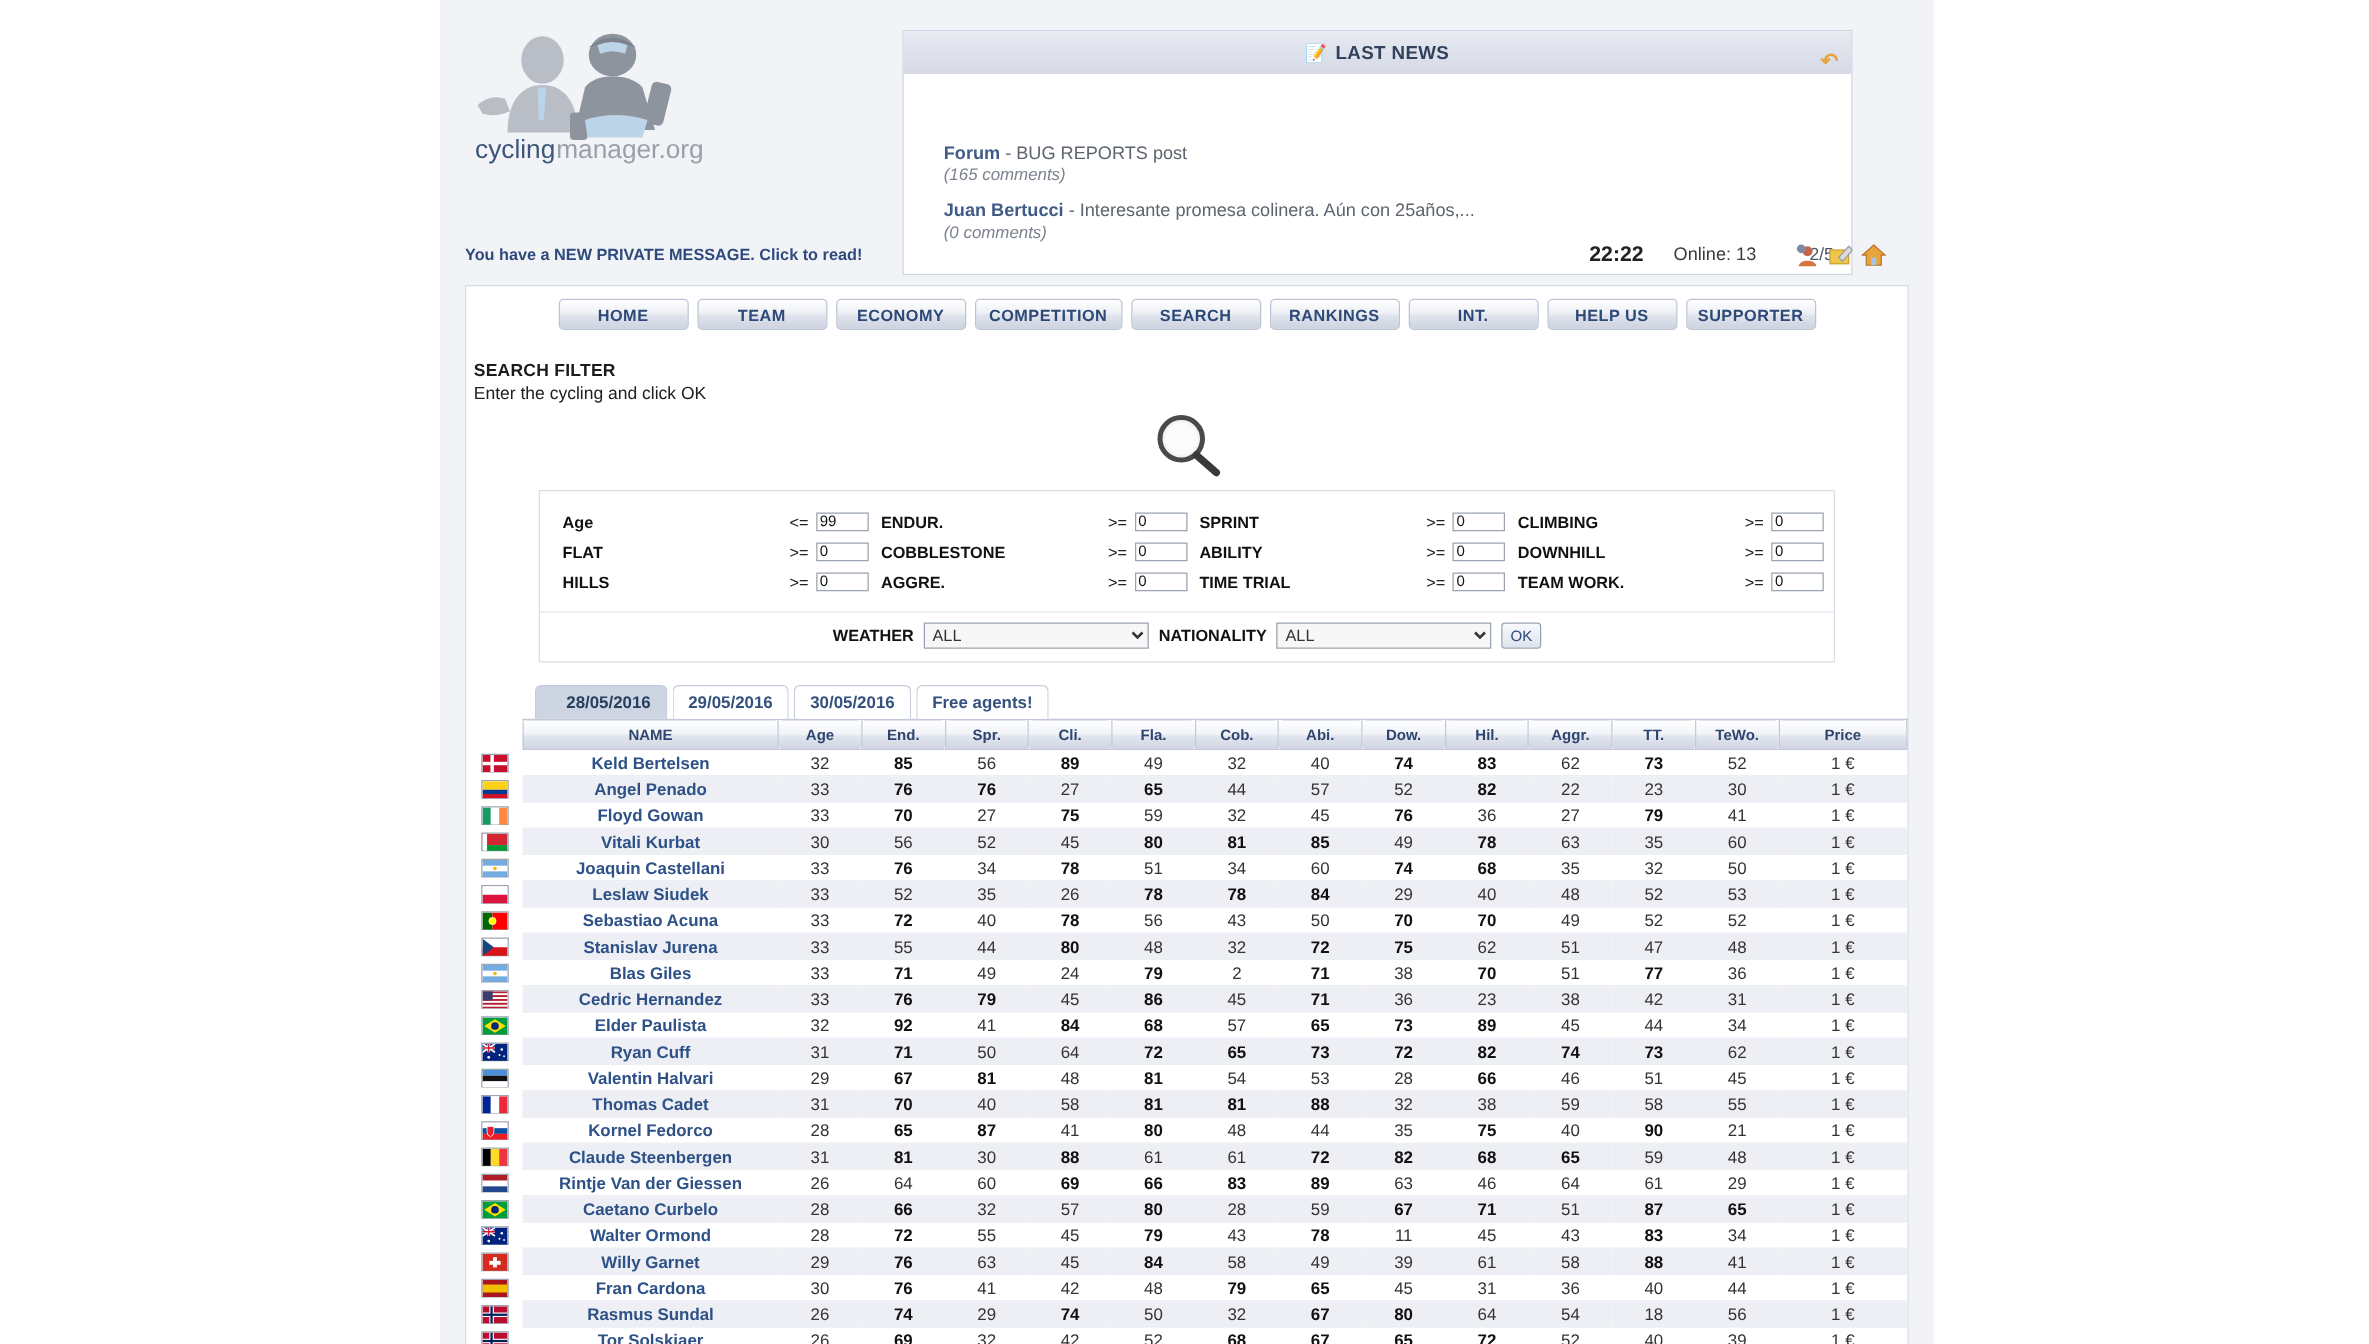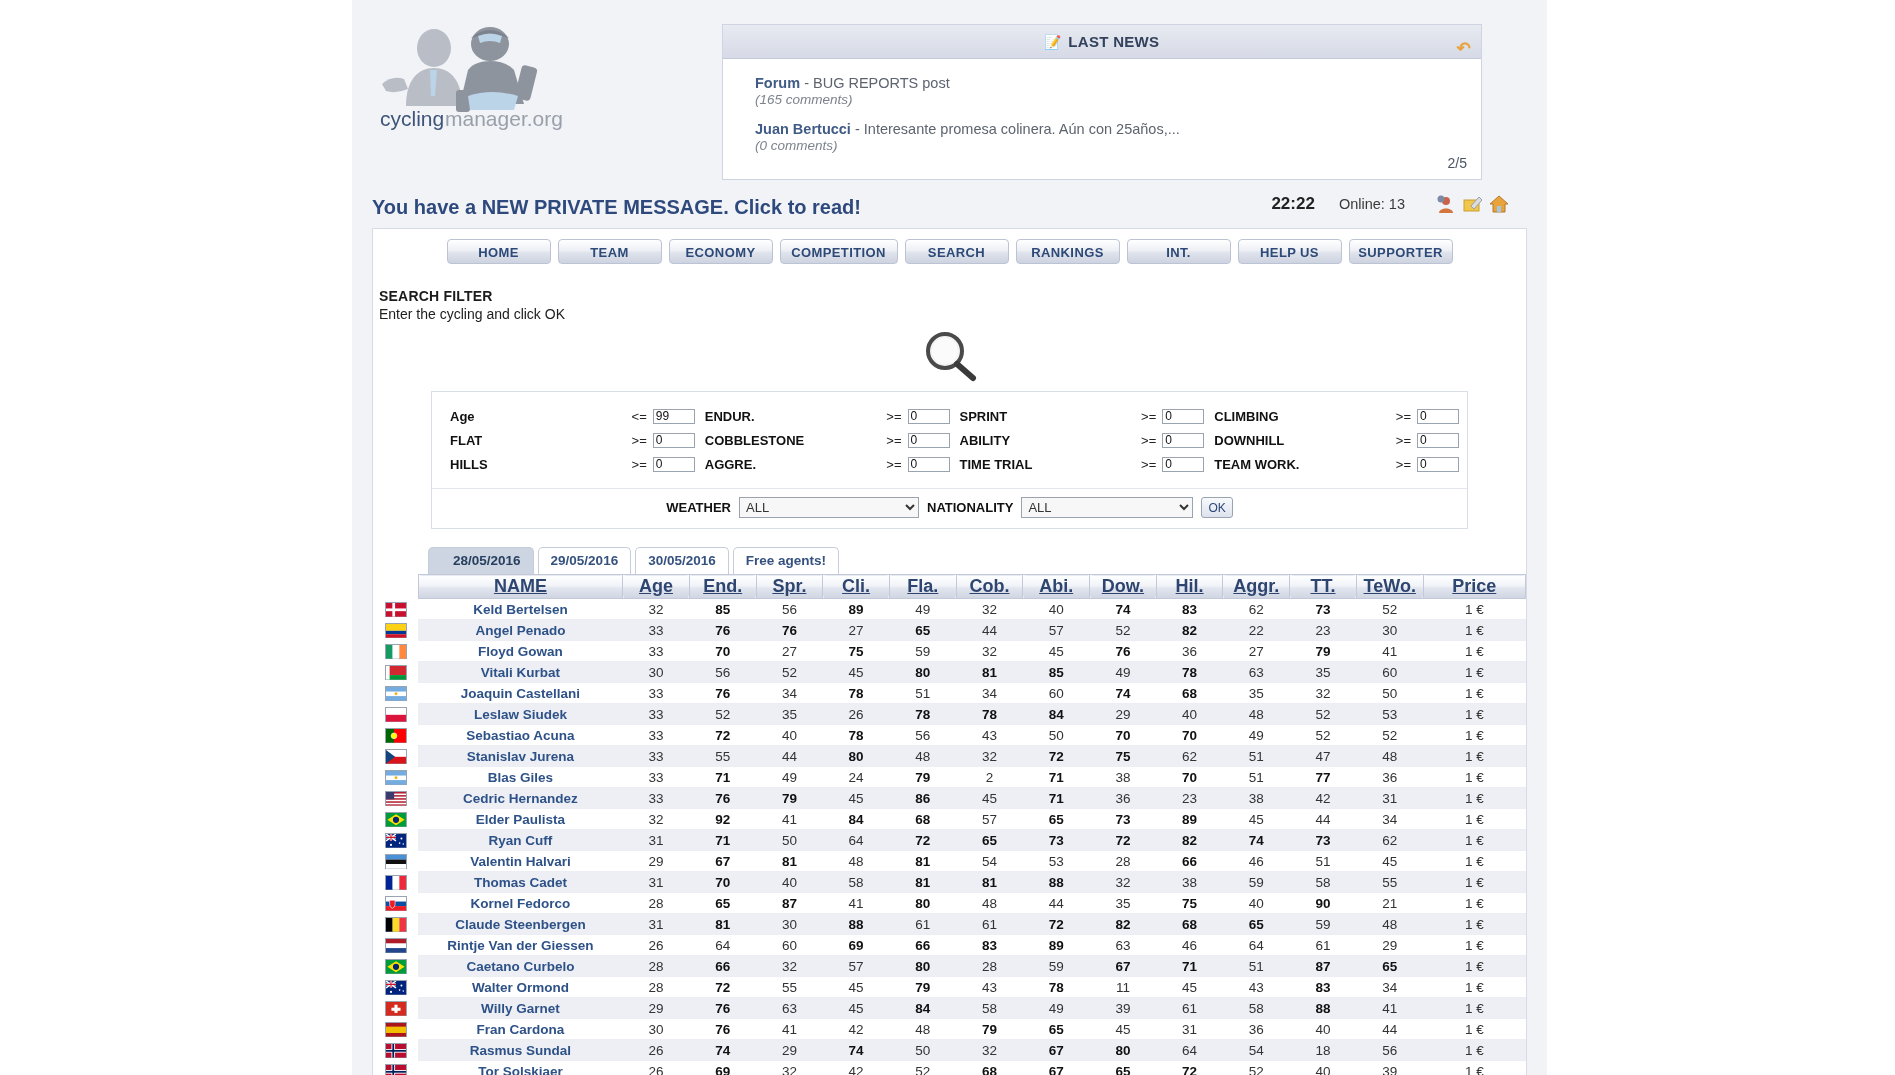--- a/index.html
+++ b/index.html
@@ -25,31 +25,31 @@
   }
   .news-title {
     height:34px; line-height:34px;
     background:linear-gradient(to bottom,#e7eaf1 0%,#d6dae6 100%);
     border-bottom:1px solid #c3c9d8;
     text-align:center; font-weight:bold; font-size:15px; color:#33425c;
     letter-spacing:.3px; position:relative;
   }
   .news-title .pencil { margin-right:6px; font-size:14px; }
   .news-refresh { position:absolute; right:10px; top:7px; font-size:17px; color:#e8a33d; }
-  .news-body { padding:16px 0 12px 32px; min-height:110px; position:relative; }
+  .news-body { padding:16px 0 12px 32px; min-height:110px; position:relative;margin-top:40px; }
   .news-item { margin-bottom:14px; font-size:14.5px; color:#5d646e; }
   .news-item a { color:#3f5b86; font-weight:bold; text-decoration:none; }
   .news-item .sub { display:block; font-style:italic; color:#7c838d; font-size:13.5px; margin-top:1px;}
   .news-page { position:absolute; right:14px; bottom:8px; font-size:14px; color:#4b5563; }
 
   
   .msgbar { position:relative; height:38px; }
   .pm-link {
     position:absolute; left:20px; top:6px;
-    font-size:20px; font-weight:bold; color:#2e4a7d; text-decoration:none;
+    font-size:13px; font-weight:bold; color:#2e4a7d; text-decoration:none;
   }
   .clockwrap { position:absolute; right:38px; top:4px; display:flex; align-items:center; gap:24px; }
   .clock { font-size:17px; font-weight:bold; color:#222; }
   .online { font-size:14.5px; color:#3a3a3a; }
   .hicons { display:flex; gap:7px; margin-left:6px; align-items:center; }
   .hicon { width:20px; height:20px; display:inline-block; }
 
   
   .panel {
     margin:0 20px; background:#ffffff; border:1px solid #d7dbe5; border-bottom:none;
@@ -111,24 +111,24 @@
   .tab {
     font-size:13.5px; font-weight:bold; color:#35517e;
     padding:5px 12px 6px 12px; border:1px solid #c6ccd9; border-bottom:none;
     border-radius:5px 5px 0 0; background:#ffffff; cursor:pointer;
   }
   .tab.active { background:#ced5e2; color:#27405f;padding-left:24px; }
 
   
   .ptable { width:100%; border-collapse:collapse; margin-top:0; }
   .ptable th {
-    font-size:18px; font-weight:bold; color:#2e4570;
+    font-size:12px; font-weight:bold; color:#2e4570;
     background:linear-gradient(to bottom,#ffffff 0%,#f0f2f7 48%,#e2e6ef 52%,#cfd5e2 100%);
     border:1px solid #c3c9d8; border-radius:4px;
-    height:24px; padding:0 3px;text-decoration:underline;
+    height:24px; padding:0 3px;
   }
   .ptable th.flagcol { background:none; border:none; width:42px; }
   .ptable td {
     font-size:13.5px; color:#333; text-align:center; height:21px;
     border-bottom:1px solid #eceef3;
   }
   .ptable tr.alt td { background:#edeff5; }
   .ptable td.flagcell { width:42px; background:transparent !important; border-bottom:none; }
   .ptable td.name { text-align:center; font-weight:bold; color:#2e5287; font-size:13.5px; }
   .ptable td.b { font-weight:bold; color:#111; }

